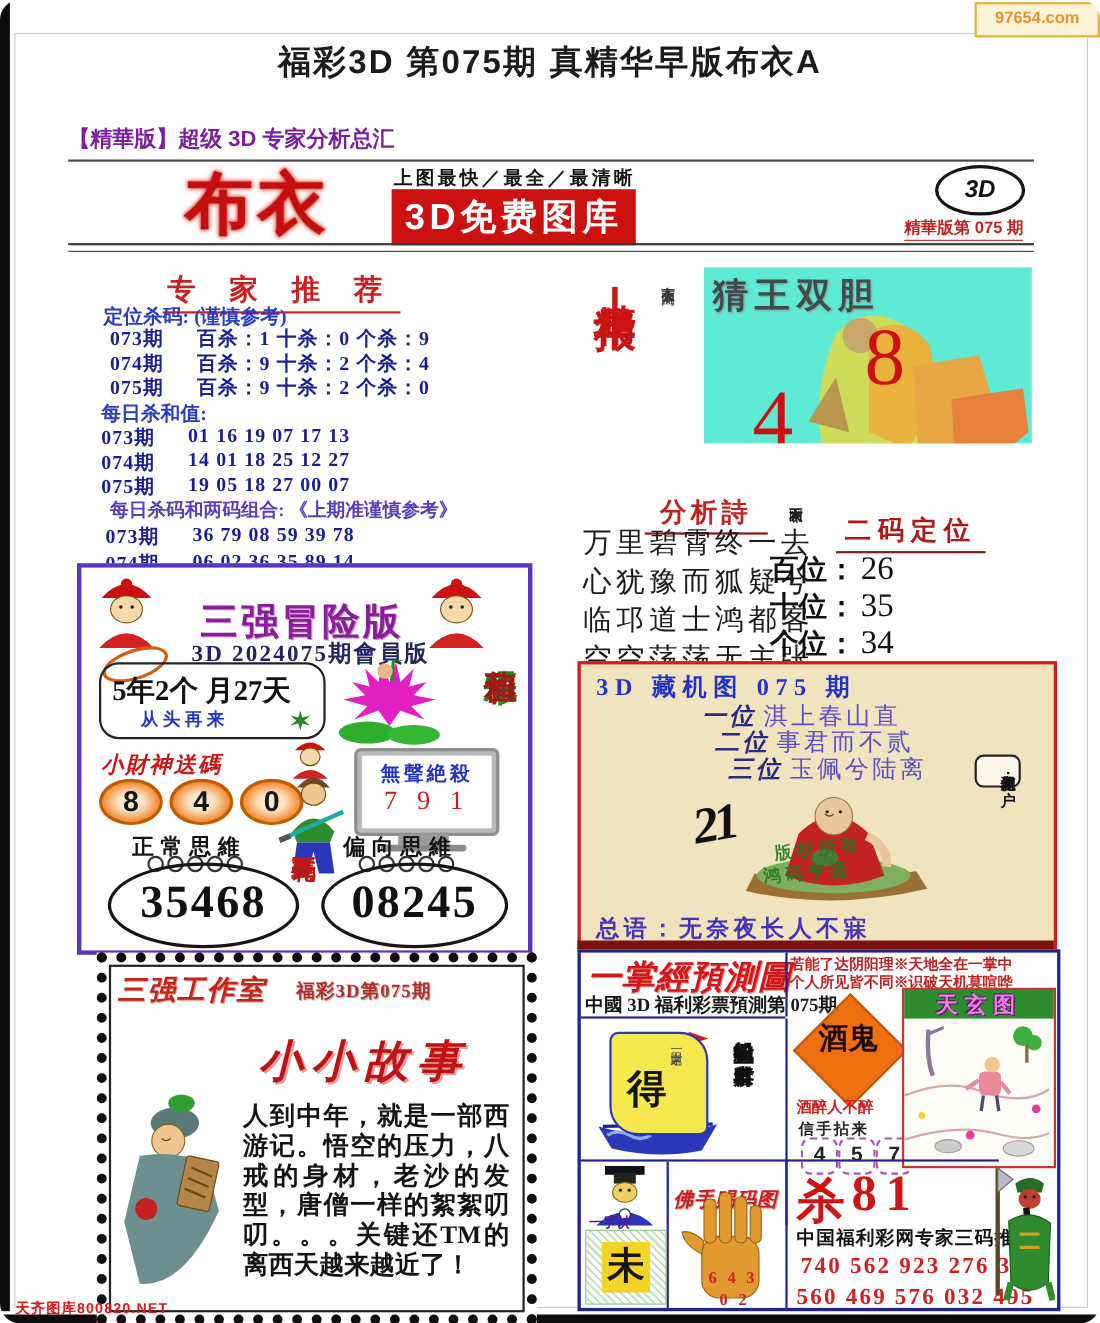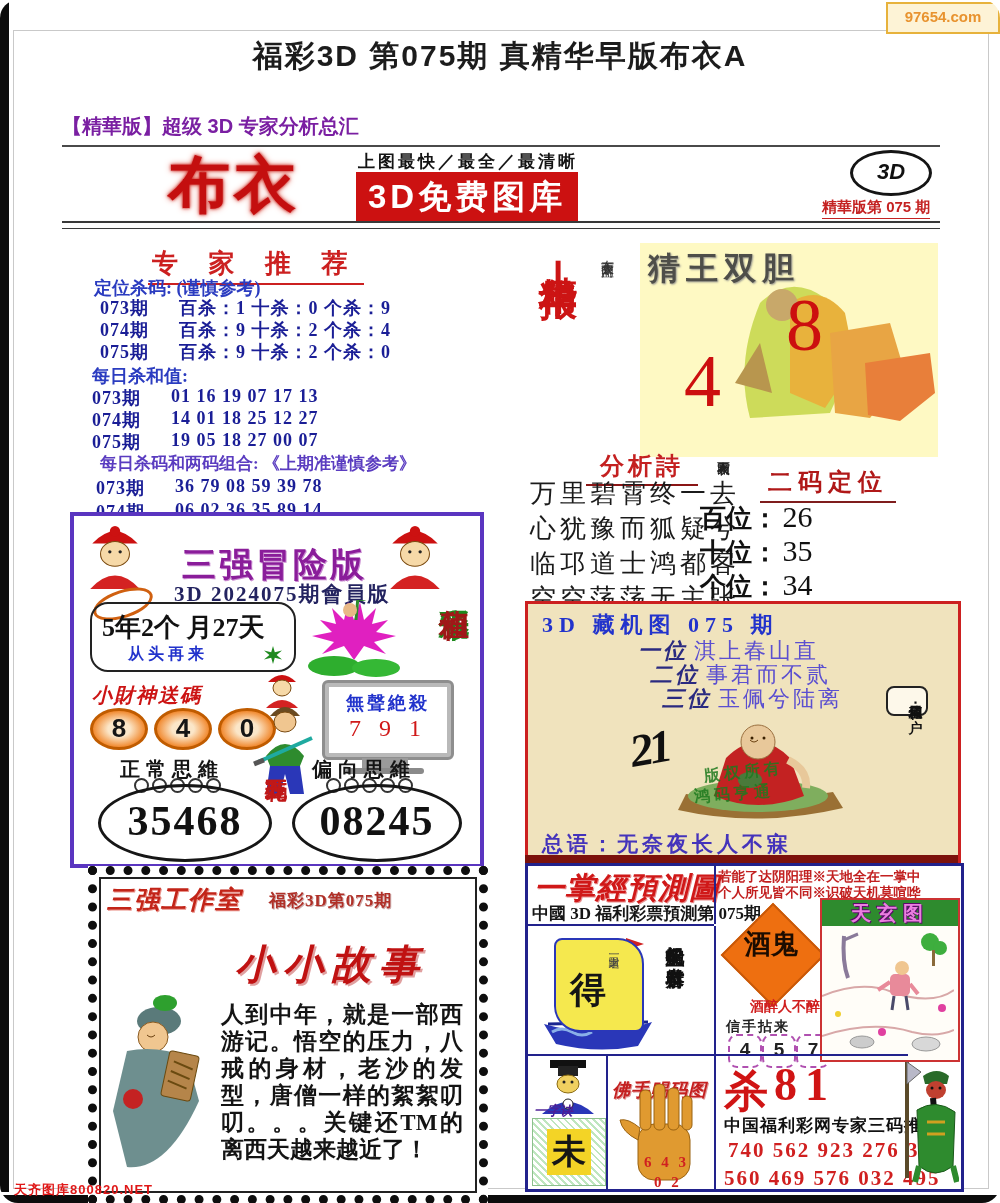--- a/index.html
+++ b/index.html
@@ -25,21 +25,21 @@
   .dline{left:62px;top:221px;width:878px;height:5px;border-top:2px solid #3a3a3a;border-bottom:1px solid #3a3a3a;}
   
   .exp-title{left:148px;top:246px;font-size:26px;color:#cc2020;letter-spacing:12px;border-bottom:2px solid #cc2020;padding:0 4px 2px 4px;}
   .blue-h{color:#2b3cc0;font-size:18px;}
   .navy{color:#1a1e96;font-size:18px;letter-spacing:1px;}
   .combo-h{color:#5a3cc0;font-size:17px;}
   .row2{display:flex;gap:30px;}
   
   .morn-title{left:536px;top:246px;font-size:38px;color:#cc1414;line-height:44px;letter-spacing:2px;}
   .morn-sub{left:598px;top:250px;font-size:13px;color:#333;letter-spacing:1px;}
-  .morn-img{left:640px;top:243px;width:298px;height:214px;background:#fef9c3;overflow:hidden;}
+  .morn-img{left:640px;top:243px;width:298px;height:160px;background:#5eead4;overflow:hidden;}
   .morn-overlay{left:8px;top:4px;font-size:32px;color:#3c3c3c;letter-spacing:6px;text-shadow:1px 1px 2px #888;opacity:.9;}
   .bignum{color:#cc0f0f;font-family:"Liberation Serif",serif;}
   
   .poem-title{left:586px;top:450px;font-size:24px;color:#c42020;letter-spacing:4px;border-bottom:2px solid #8a1515;padding:0 14px 2px 14px;}
   .poem-line{left:530px;font-size:26px;color:#1b1b1b;letter-spacing:4px;}
   .poem-vert{left:716px;top:452px;font-size:13px;color:#222;line-height:15px;}
   .tc-title{left:760px;top:466px;font-size:24px;color:#b01818;letter-spacing:6px;border-bottom:2px solid #7f1d1d;padding:0 8px 3px 8px;}
   .tc-label{font-size:26px;color:#111;}
   .tc-val{font-size:30px;color:#111;}
   
@@ -86,21 +86,21 @@
   .palm-motto{left:190px;top:3px;width:240px;font-size:13.5px;color:#c22020;line-height:16px;font-weight:bold;}
   .vline1{left:186px;top:0;width:2px;height:58px;background:#22228c;position:absolute;}
   .hline1{left:0;top:58px;width:186px;height:2px;background:#22228c;position:absolute;}
   .ship-vert{left:136px;top:66px;font-size:19px;color:#111;line-height:22px;}
   .sail{left:26px;top:72px;width:86px;height:90px;background:#f5e84e;border:2px solid #2a37b8;border-radius:8px 26px 8px 26px;}
   .sail-char{left:14px;top:26px;font-size:36px;color:#151515;}
   .sail-note{left:52px;top:8px;font-size:11px;color:#444;line-height:12px;}
   .vline2{left:186px;top:60px;width:2px;height:188px;background:#22228c;position:absolute;}
   .diamond{left:208px;top:52px;width:70px;height:70px;background:#ee6f10;transform:rotate(45deg);border:2px solid #c85808;}
   .diamond-char{left:206px;top:60px;width:74px;text-align:center;font-size:27px;color:#1c0c00;letter-spacing:0;}
-  .dia-cap{left:196px;top:132px;width:96px;text-align:right;font-size:14px;color:#d02020;}
+  .dia-cap{left:196px;top:132px;width:96px;text-align:left;font-size:14px;color:#d02020;}
   .pick-label{left:198px;top:152px;font-size:14px;color:#222;letter-spacing:2px;}
   .fl-num{top:168px;width:30px;height:30px;border:2px dashed #b050b0;border-radius:9px;text-align:center;font-size:19px;font-weight:bold;color:#222;line-height:28px;background:#fff;}
   .sky-cell{left:292px;top:32px;width:136px;height:160px;border:2px solid #cc3333;background:#fffdf8;}
   .sky-banner{position:absolute;left:0;top:0;right:0;height:26px;background:#2e8b2e;text-align:center;font-size:20px;font-weight:bold;letter-spacing:6px;color:#eb7fe0;text-shadow:1px 1px 0 #5a0a6a,-1px -1px 0 #5a0a6a;}
   .hline2{left:0;top:188px;width:380px;height:2px;background:#22228c;position:absolute;}
   .vline3{left:78px;top:190px;width:2px;height:133px;background:#22228c;position:absolute;}
   .vline4{left:186px;top:190px;width:2px;height:133px;background:#22228c;position:absolute;}
   .hatch{left:4px;top:252px;width:72px;height:66px;background:repeating-linear-gradient(45deg,#fff,#fff 3px,#bfe6bf 3px,#bfe6bf 5px);border:1px solid #8cc08c;}
   .char-note{left:6px;top:236px;font-size:13px;color:#4c1d95;font-style:italic;}
   .char-box{position:absolute;left:14px;top:10px;width:44px;height:46px;background:#f3d426;text-align:center;font-size:34px;font-weight:bold;color:#161616;line-height:46px;}

